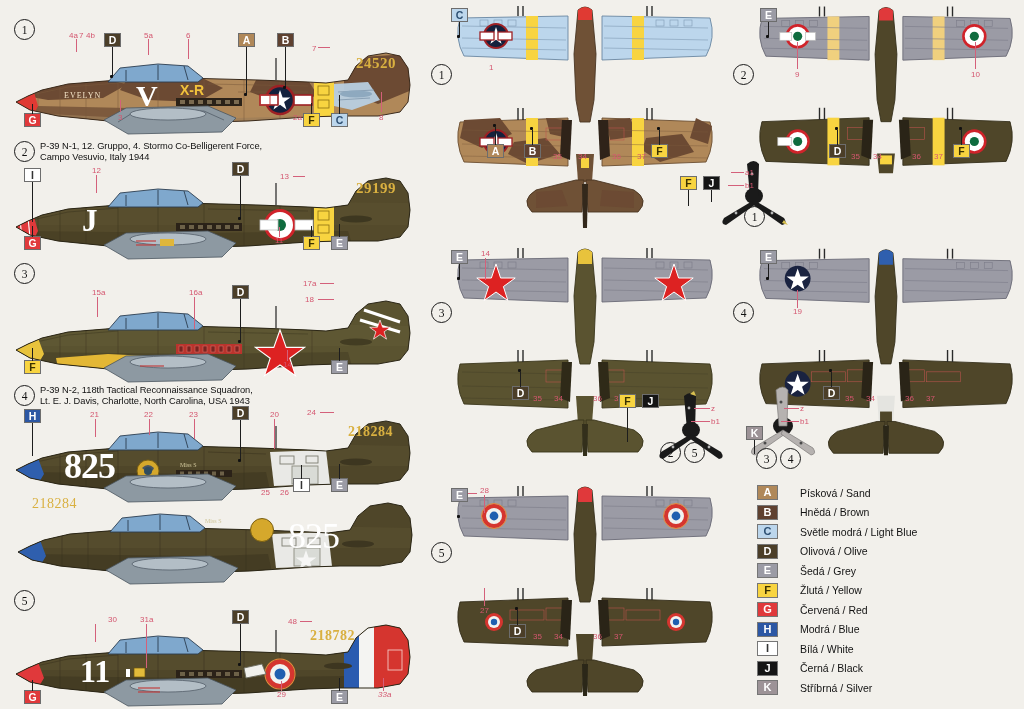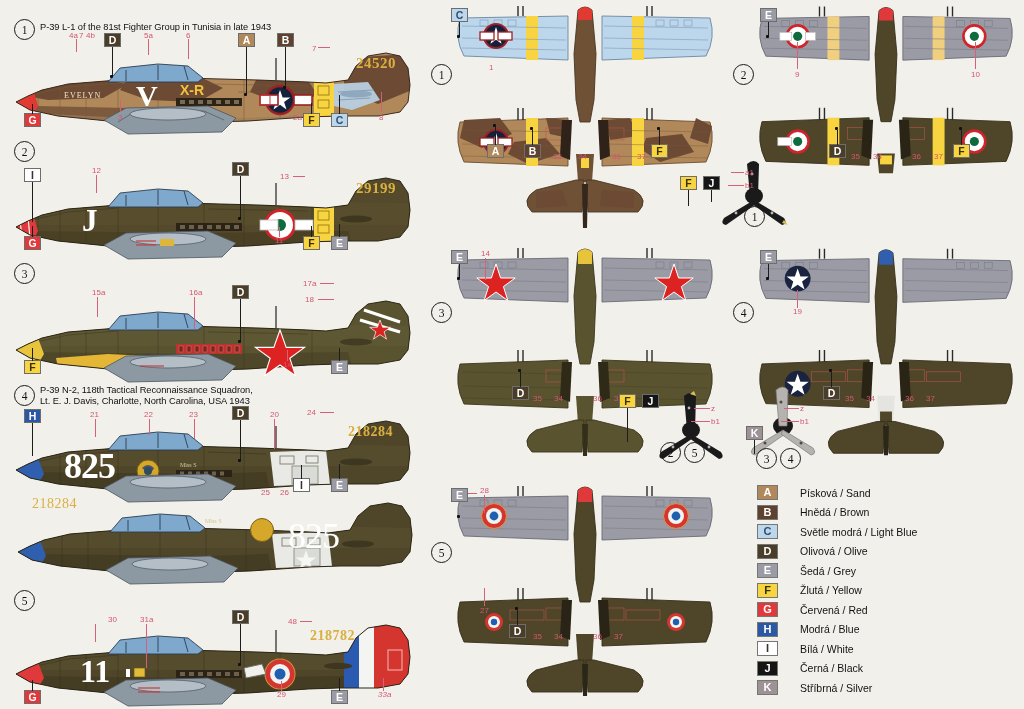--- a/index.html
+++ b/index.html
@@ -66,21 +66,20 @@
   .txt-num{font-family:"Liberation Serif",serif;font-weight:bold;}
 </style>
 </head>
 <body>
 
 <div id="sheet">
 
 <div class="profnum" style="left:14px;top:19px;">
       <span>1</span>
     </div>
-<div class="cap" style="left:40px;top:22px;width:330px;">P-39 L-1 of the 81st Fighter Group in Tunisia in late 1943</div>
 
 <svg class="plane" style="left:8px;top:40px;" width="410" height="98" viewBox="0 0 410 98">
   <defs>
     <clipPath id="fus1">
           <path d="M8,62 L20,56 L34,50 L60,44 L110,40 L175,38 L250,40 L300,42 L318,43 L340,40 L348,26 L360,16 L378,13 L392,16 L400,28 L402,45 L400,62 L392,72 L370,76 L330,76 L300,77 L240,81 L170,83 L100,81 L50,76 L22,70 Z"></path>
         </clipPath>
   </defs>
 
   <g clip-path="url(#fus1)">
     <rect x="0" y="0" width="410" height="98" fill="#b08859"></rect>
@@ -189,20 +188,22 @@
 <div class="leader red" style="left:76px;top:39px;height:13px;"></div>
 <div class="leader red" style="left:148px;top:39px;height:16px;"></div>
 <div class="leader red" style="left:188px;top:39px;height:20px;"></div>
 <div class="leader red" style="left:120px;top:100px;height:12px;"></div>
 <div class="leader red" style="left:381px;top:92px;height:20px;"></div>
 <div class="leaderh" style="left:318px;top:47px;width:12px;"></div>
 
 <div class="profnum" style="left:14px;top:141px;">
       <span>2</span>
     </div>
+<div class="cap" style="left:40px;top:141px;width:340px;">P-39 N-1, 12. Gruppo, 4. Stormo Co-Belligerent Force,
+Campo Vesuvio, Italy 1944</div>
 
 <svg class="plane" style="left:8px;top:165px;" width="410" height="96" viewBox="0 0 410 96">
   <defs>
         <clipPath id="fus2">
           <path d="M8,62 L20,56 L34,50 L60,44 L110,40 L175,38 L250,40 L300,42 L318,43 L340,40 L348,26 L360,16 L378,13 L392,16 L400,28 L402,45 L400,62 L392,72 L370,76 L330,76 L300,77 L240,81 L170,83 L100,81 L50,76 L22,70 Z"></path>
         </clipPath>
       </defs>
   <g clip-path="url(#fus2)">
     <rect x="0" y="0" width="410" height="96" fill="#544a2b"></rect>
     <path d="M0,40 L200,36 L402,38 L402,60 L0,60 Z" fill="#584e2e"></path>

